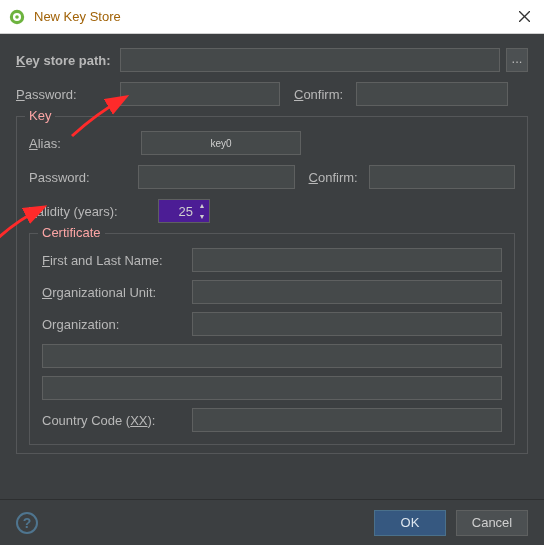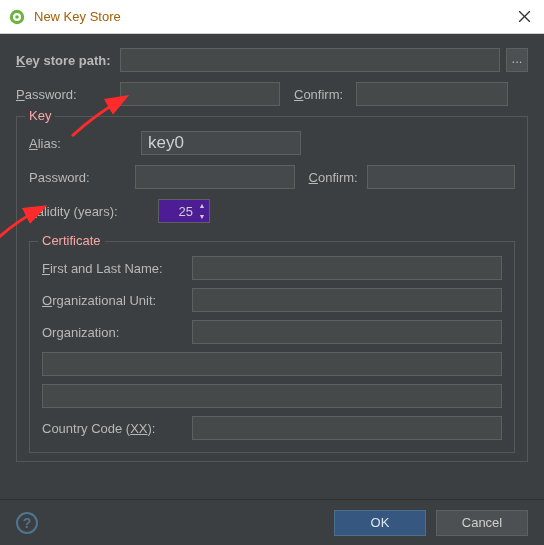--- a/index.html
+++ b/index.html
@@ -65,21 +65,22 @@
   }
   .mn {
     text-decoration: underline;
   }
   input.txt {
     background: #45494a;
     border: 1px solid #5e6060;
     height: 24px;
     color: #cfcfcf;
     padding: 0 6px;
-    font-size: 17px;
+    font-size: 10px;
+    text-align: center;
   }
   .keystore-path-row .label { width: 104px; font-weight: bold; }
   .keystore-path-input {
     flex: 1;
     border: 1px solid #466d94;
     background: #45494a;
   }
   .browse-btn {
     width: 22px;
     height: 24px;
@@ -144,21 +145,21 @@
     flex: 1;
     display: flex;
     align-items: center;
     justify-content: center;
     font-size: 7px;
     color: #cfcfcf;
   }
   .validity-row .label.first { width: 112px; }
   
   .cert-group {
-    margin-top: 18px;
+    margin-top: 10px;
   }
   .cert-row {
     display: flex;
     align-items: center;
     margin-bottom: 8px;
   }
   .cert-row .label { width: 150px; }
   .cert-row .fld {
     flex: 1;
     background: #45494a;
@@ -185,21 +186,21 @@
     color: #4f758f;
     font-weight: bold;
     font-size: 14px;
     display: flex;
     align-items: center;
     justify-content: center;
   }
   .spacer { flex: 1; }
   .btn {
     height: 26px;
-    width: 92px;
+    width: 72px;
     border: 1px solid #5e6060;
     background: #4c5052;
     color: #cfcfcf;
     display: flex;
     align-items: center;
     justify-content: center;
     margin-left: 10px;
     font-size: 13px;
   }
   .btn.primary {

